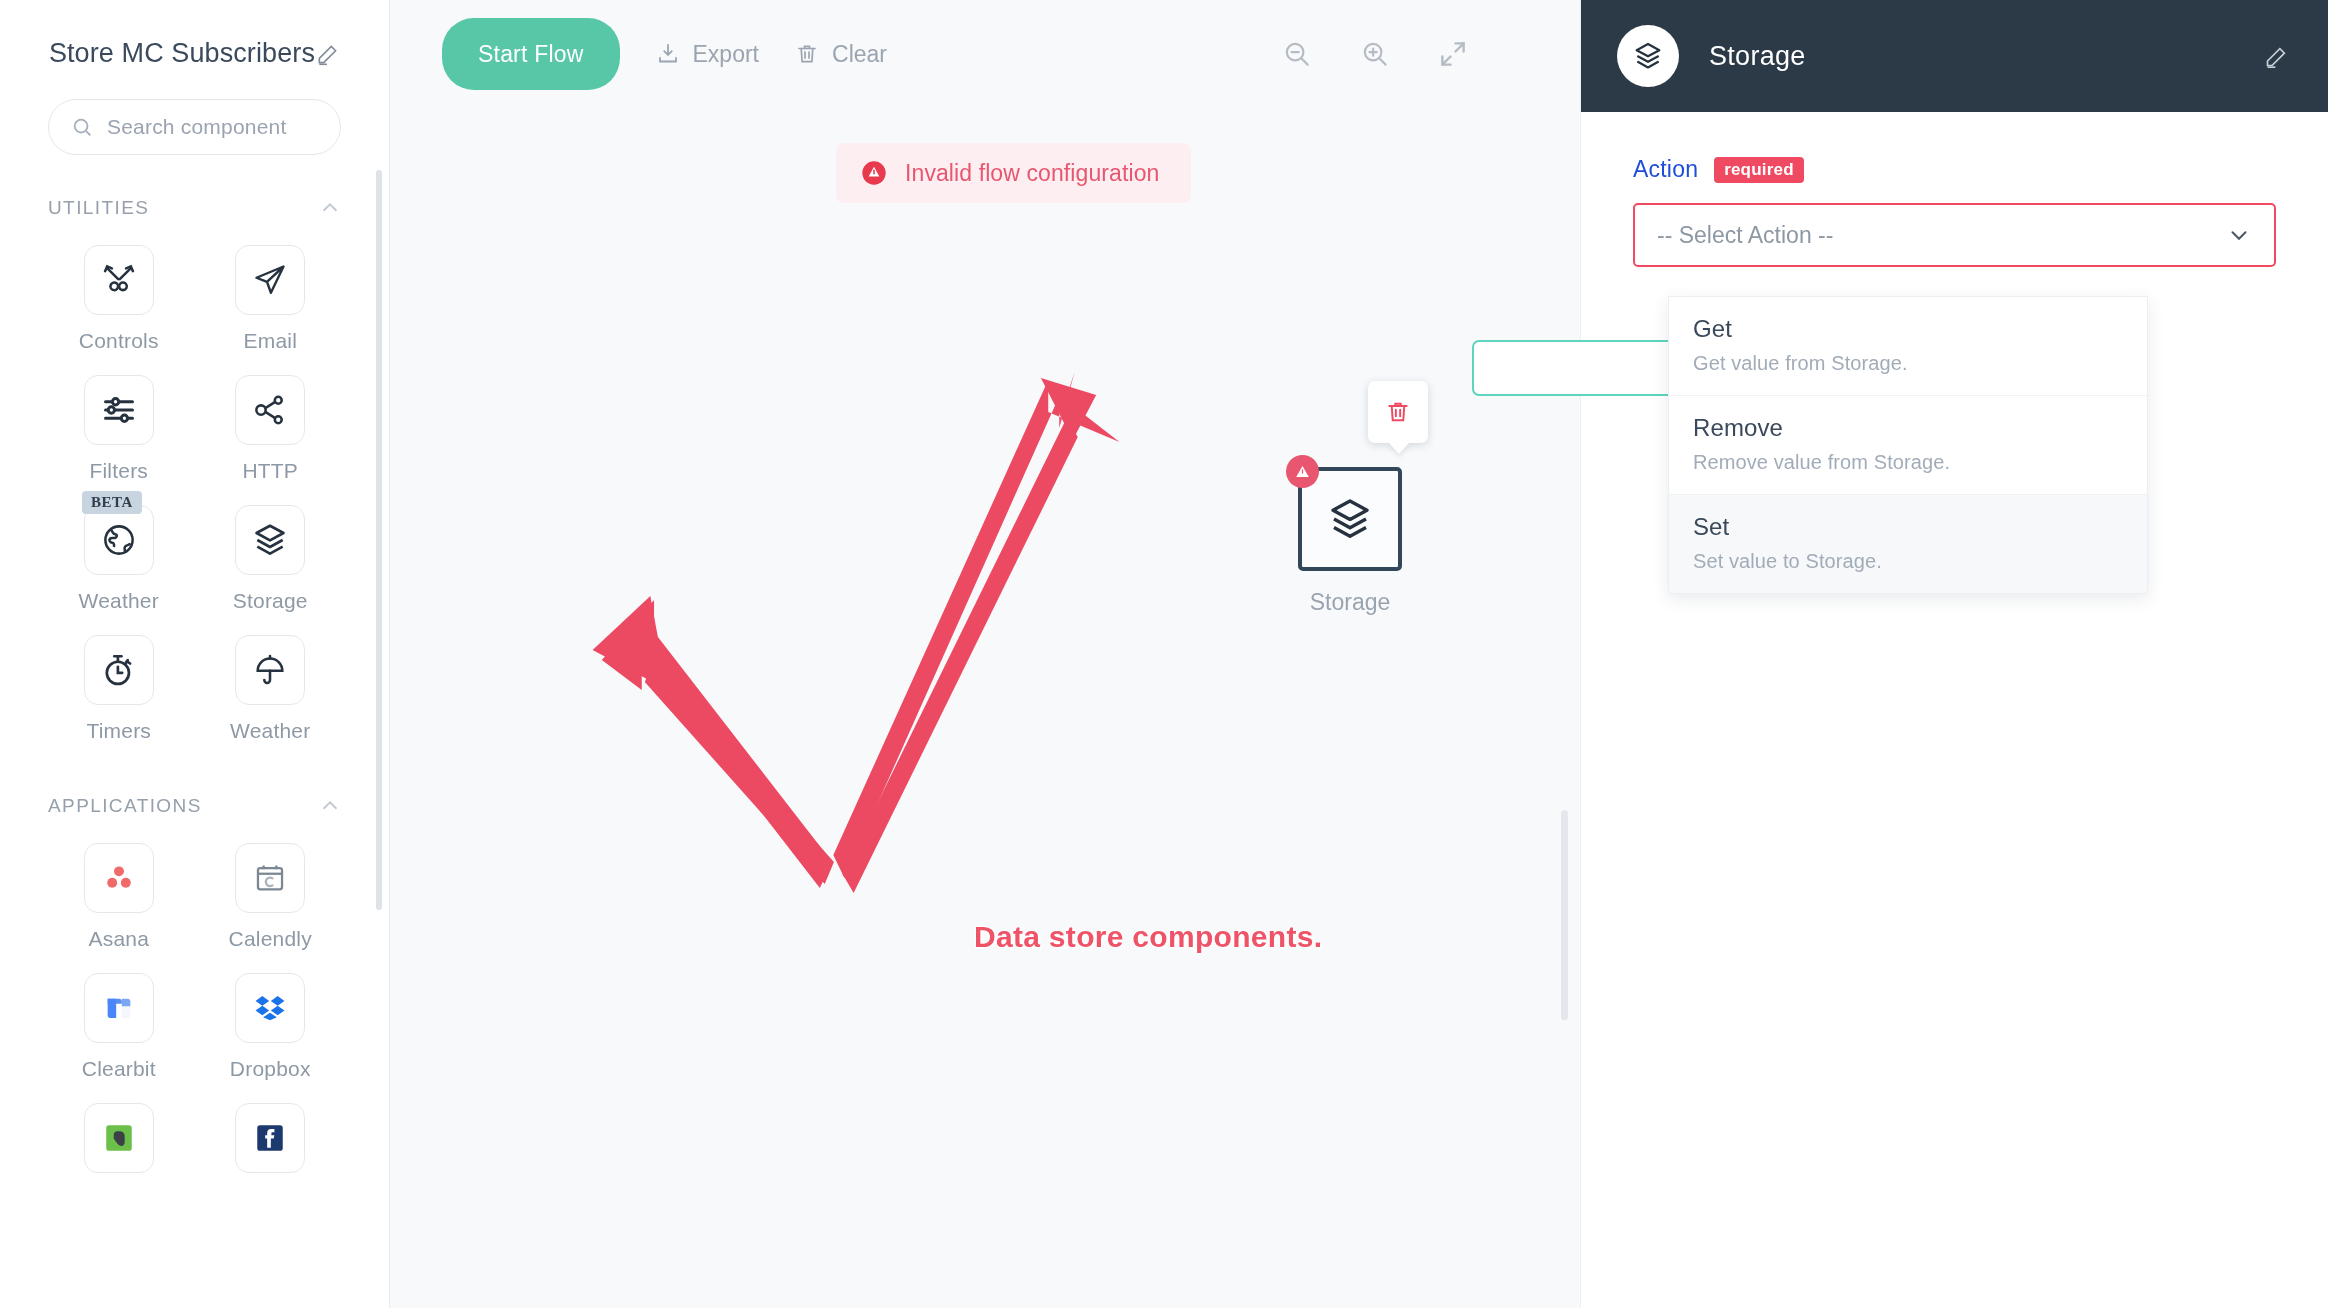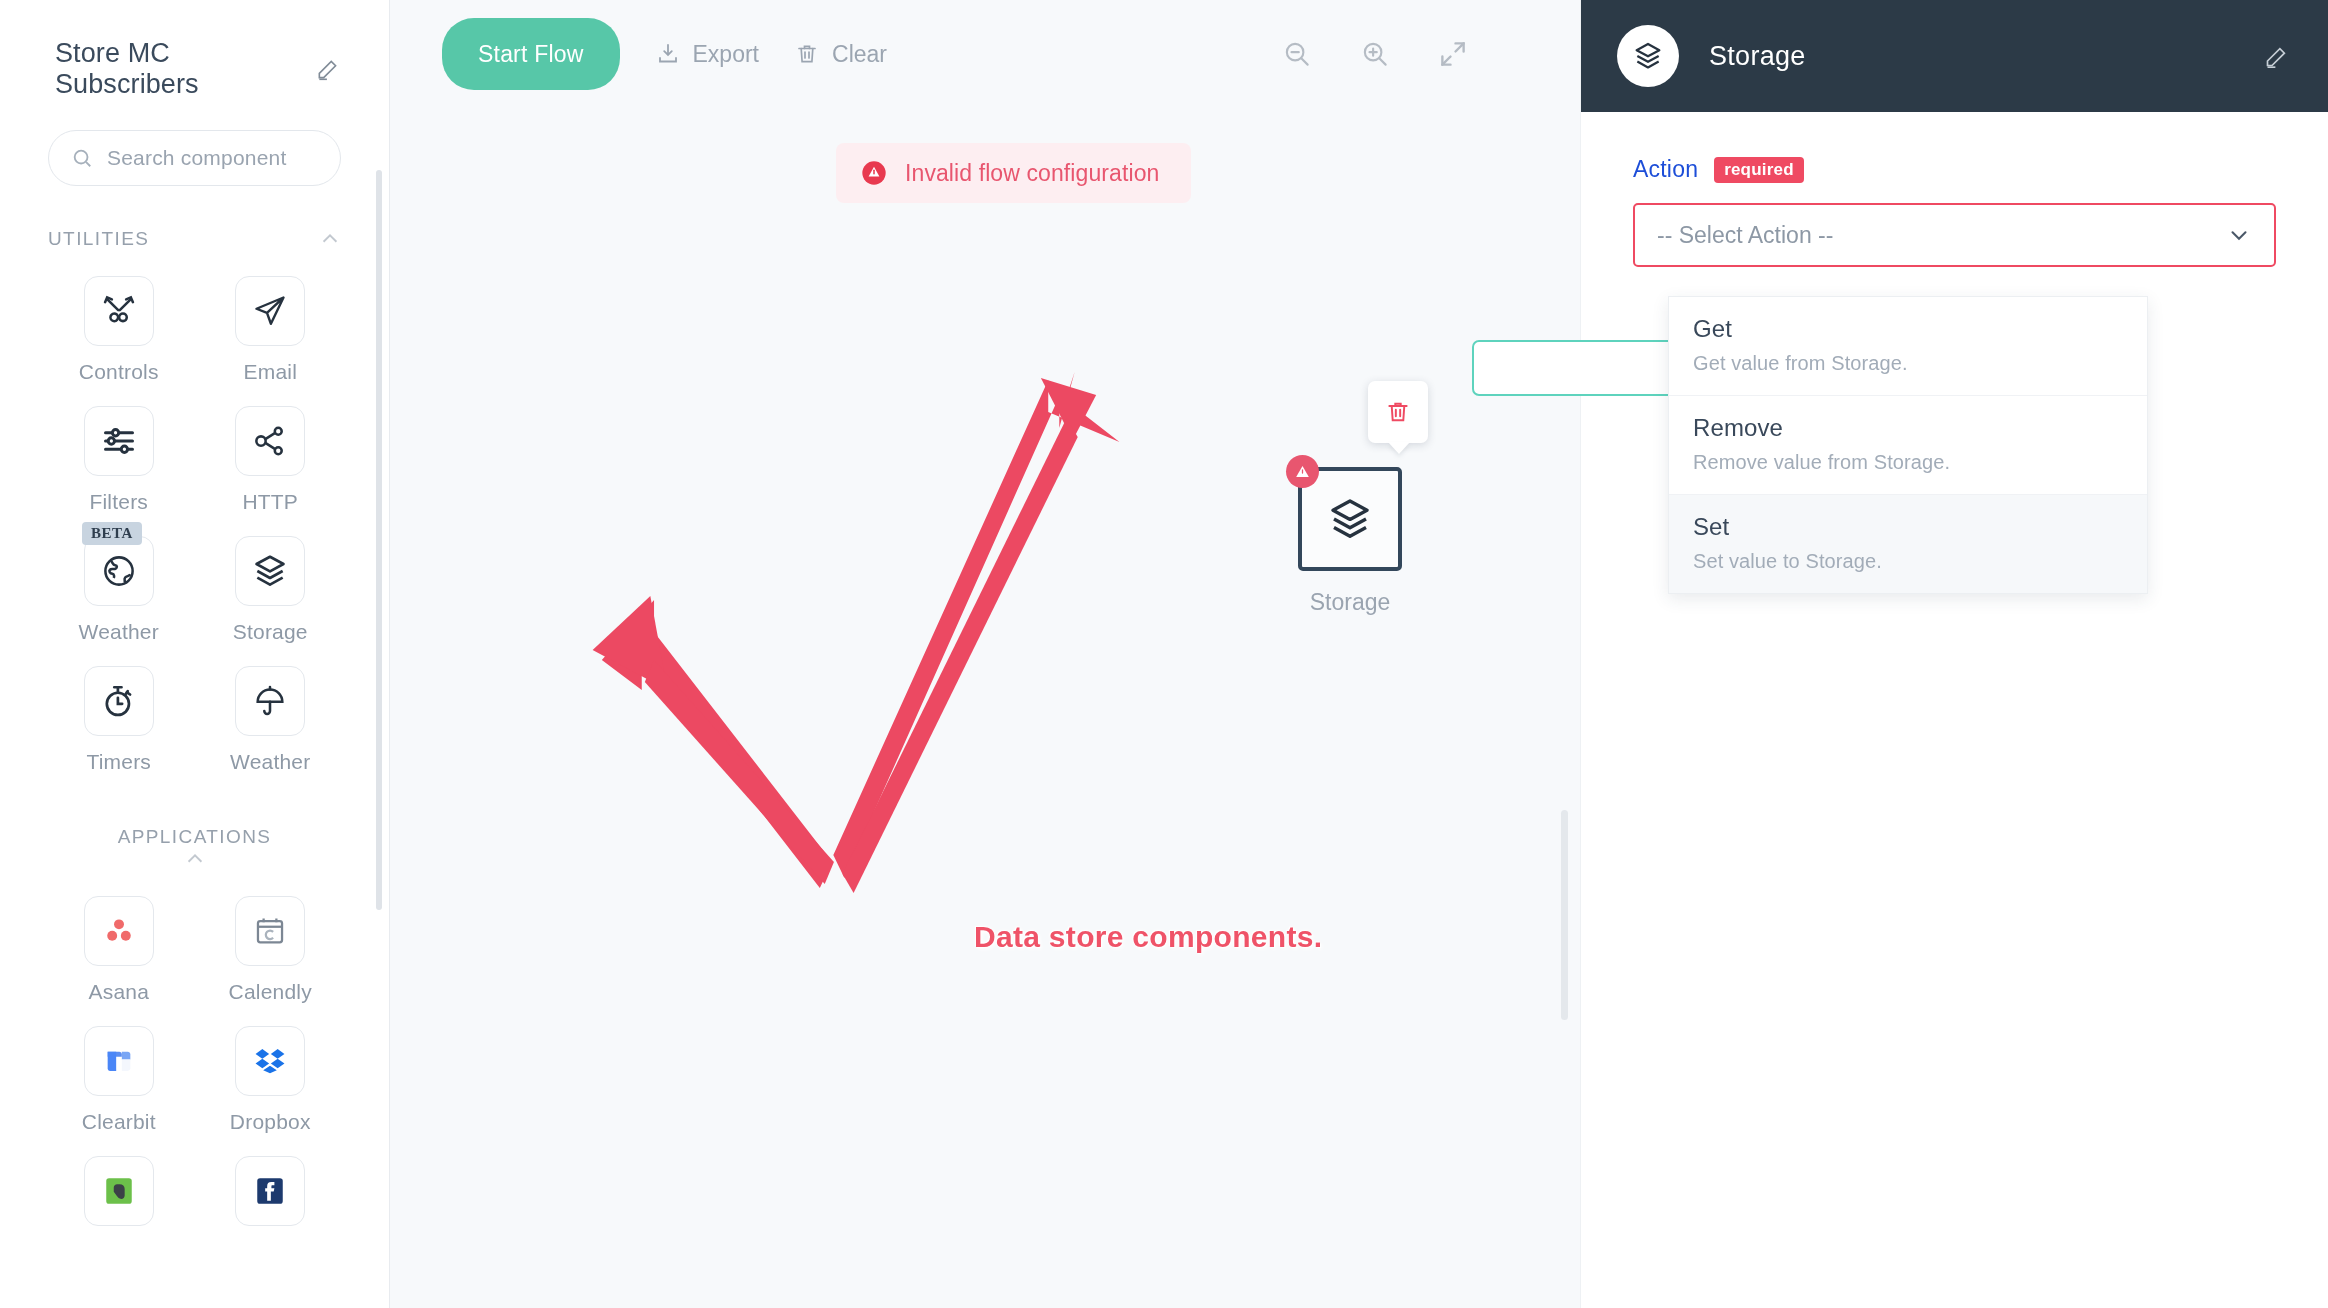--- a/index.html
+++ b/index.html
@@ -10,23 +10,22 @@
   }
   .app { position: relative; width: 2328px; height: 1308px; display: flex; }
 
   
   .sidebar {
     width: 390px; height: 1308px; background: #ffffff;
     border-right: 1px solid #e8ebef; position: relative; flex: 0 0 390px;
     overflow: hidden;
   }
   .sb-header {
-    display: flex; align-items: center; justify-content: center;
+    display: flex; align-items: center; justify-content: flex-end;
     padding: 38px 48px 0 48px;
-    margin-left: 7px;
   }
   .sb-title { font-size: 27px; color: #3a4a5c; font-weight: 400; letter-spacing: .1px; }
   .pencil-ic { width: 26px; height: 26px; flex: 0 0 26px; opacity: .78; cursor: pointer; }
   .search-wrap { padding: 30px 48px 0 48px; }
   .search-box {
     display: flex; align-items: center; gap: 14px;
     height: 56px; border: 1px solid #e3e7ec; border-radius: 30px;
     padding: 0 22px; background: #fff; justify-content: space-between;
   }
   .search-box svg { flex: 0 0 22px; }
@@ -304,21 +303,21 @@
           <svg width="36" height="36" viewBox="0 0 24 24" fill="none" stroke="#26323f" stroke-width="1.7" stroke-linecap="round">
             <path d="M3.8 12.5a8.2 8.2 0 0116.4 0z"></path>
               <path d="M12 12.5v6.2a1.9 1.9 0 01-3.8 0"></path>
               <path d="M12 4.3V2.6"></path>
           </svg>
         </div>
         <div class="comp-label">Weather</div>
       </div>
     </div>
 
-    <div class="sec-head" style="padding-top:52px;flex-direction:column;">
+    <div class="sec-head" style="padding-top:52px;">
       <span class="sec-title">APPLICATIONS</span>
       <svg class="chev-up" viewBox="0 0 24 24" fill="none" stroke="#9aa4b0" stroke-width="2">
           <path d="M5 15l7-7 7 7"></path>
         </svg>
     </div>
 
     <div class="grid">
       <div class="comp">
         <div class="comp-icon">
           <svg width="34" height="34" viewBox="0 0 24 24">

